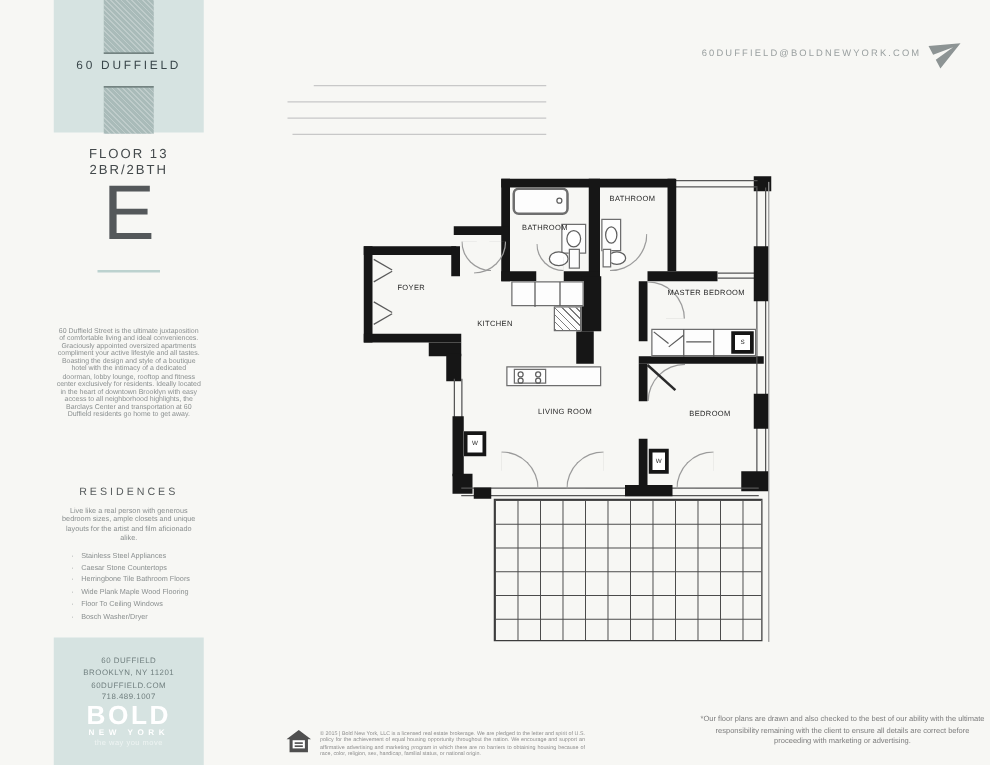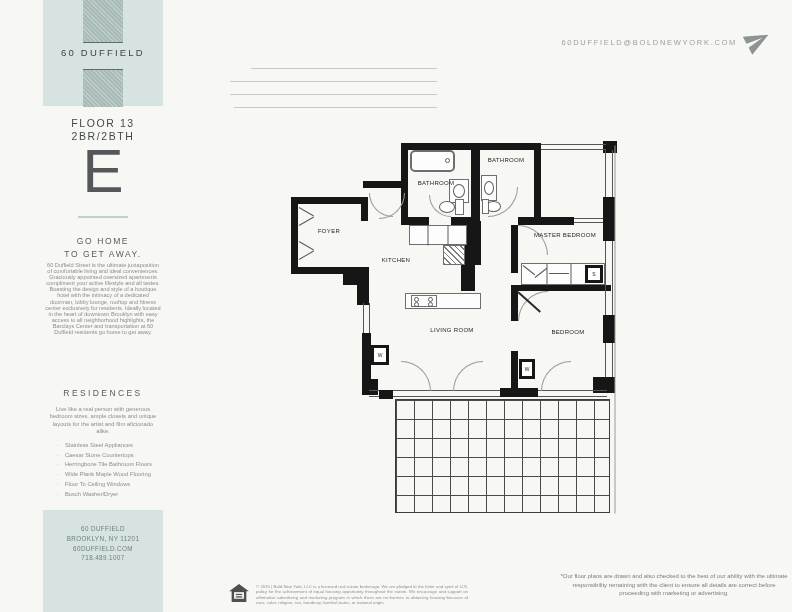--- a/index.html
+++ b/index.html
@@ -60,24 +60,20 @@
     <span class="brand-bar" style="top:0;height:42px;border-bottom:1px solid #5f6e6c;"></span>
     <span class="brand-bar" style="top:69px;height:37px;border-top:1px solid #5f6e6c;"></span>
     <div class="brand-name">60 DUFFIELD</div>
   </div>
 
   <div class="floor-meta" style="top:117px;">FLOOR 13</div>
   <div class="floor-meta" style="top:130px;">2BR/2BTH</div>
   <div class="unit-letter">E</div>
   <div class="divider"></div>
 
-  <div class="headline">
-    <div>GO HOME</div>
-    <div>TO GET AWAY.</div>
-  </div>
 
   <div class="desc">60 Duffield Street is the ultimate juxtaposition of comfortable living and ideal conveniences. Graciously appointed oversized apartments compliment your active lifestyle and all tastes. Boasting the design and style of a boutique hotel with the intimacy of a dedicated doorman, lobby lounge, rooftop and fitness center exclusively for residents. Ideally located in the heart of downtown Brooklyn with easy access to all neighborhood highlights, the Barclays Center and transportation at 60 Duffield residents go home to get away.</div>
 
   <div class="res-title">RESIDENCES</div>
   <div class="res-intro">Live like a real person with generous bedroom sizes, ample closets and unique layouts for the artist and film aficionado alike.</div>
 
   <div class="features">
     <div>Stainless Steel Appliances</div>
     <div>Caesar Stone Countertops</div>
     <div>Herringbone Tile Bathroom Floors</div>
@@ -85,20 +81,25 @@
     <div>Floor To Ceiling Windows</div>
     <div>Bosch Washer/Dryer</div>
   </div>
 
   <div class="block" style="top:510px;height:102px;">
     <div class="contact" style="left:0;top:14px;">
       <div>60 DUFFIELD</div>
       <div>BROOKLYN, NY 11201</div>
       <div>60DUFFIELD.COM</div>
       <div>718.489.1007</div>
+    </div>
+    <div class="bold-logo" style="left:0;top:53px;">
+      <div class="bold-word">BOLD</div>
+      <div class="bold-region">NEW YORK</div>
+      <div class="bold-tag">the way you move</div>
     </div>
   </div>
 
   <div class="email">60DUFFIELD@BOLDNEWYORK.COM</div>
   <div class="plane">
     <svg viewBox="0 0 24 24" width="27" height="27" style="transform:rotate(-28deg);">
       <path d="M2 21L23 12 2 3 2 10l15 2-15 2z" fill="#8d9494"></path>
     </svg>
   </div>
 

